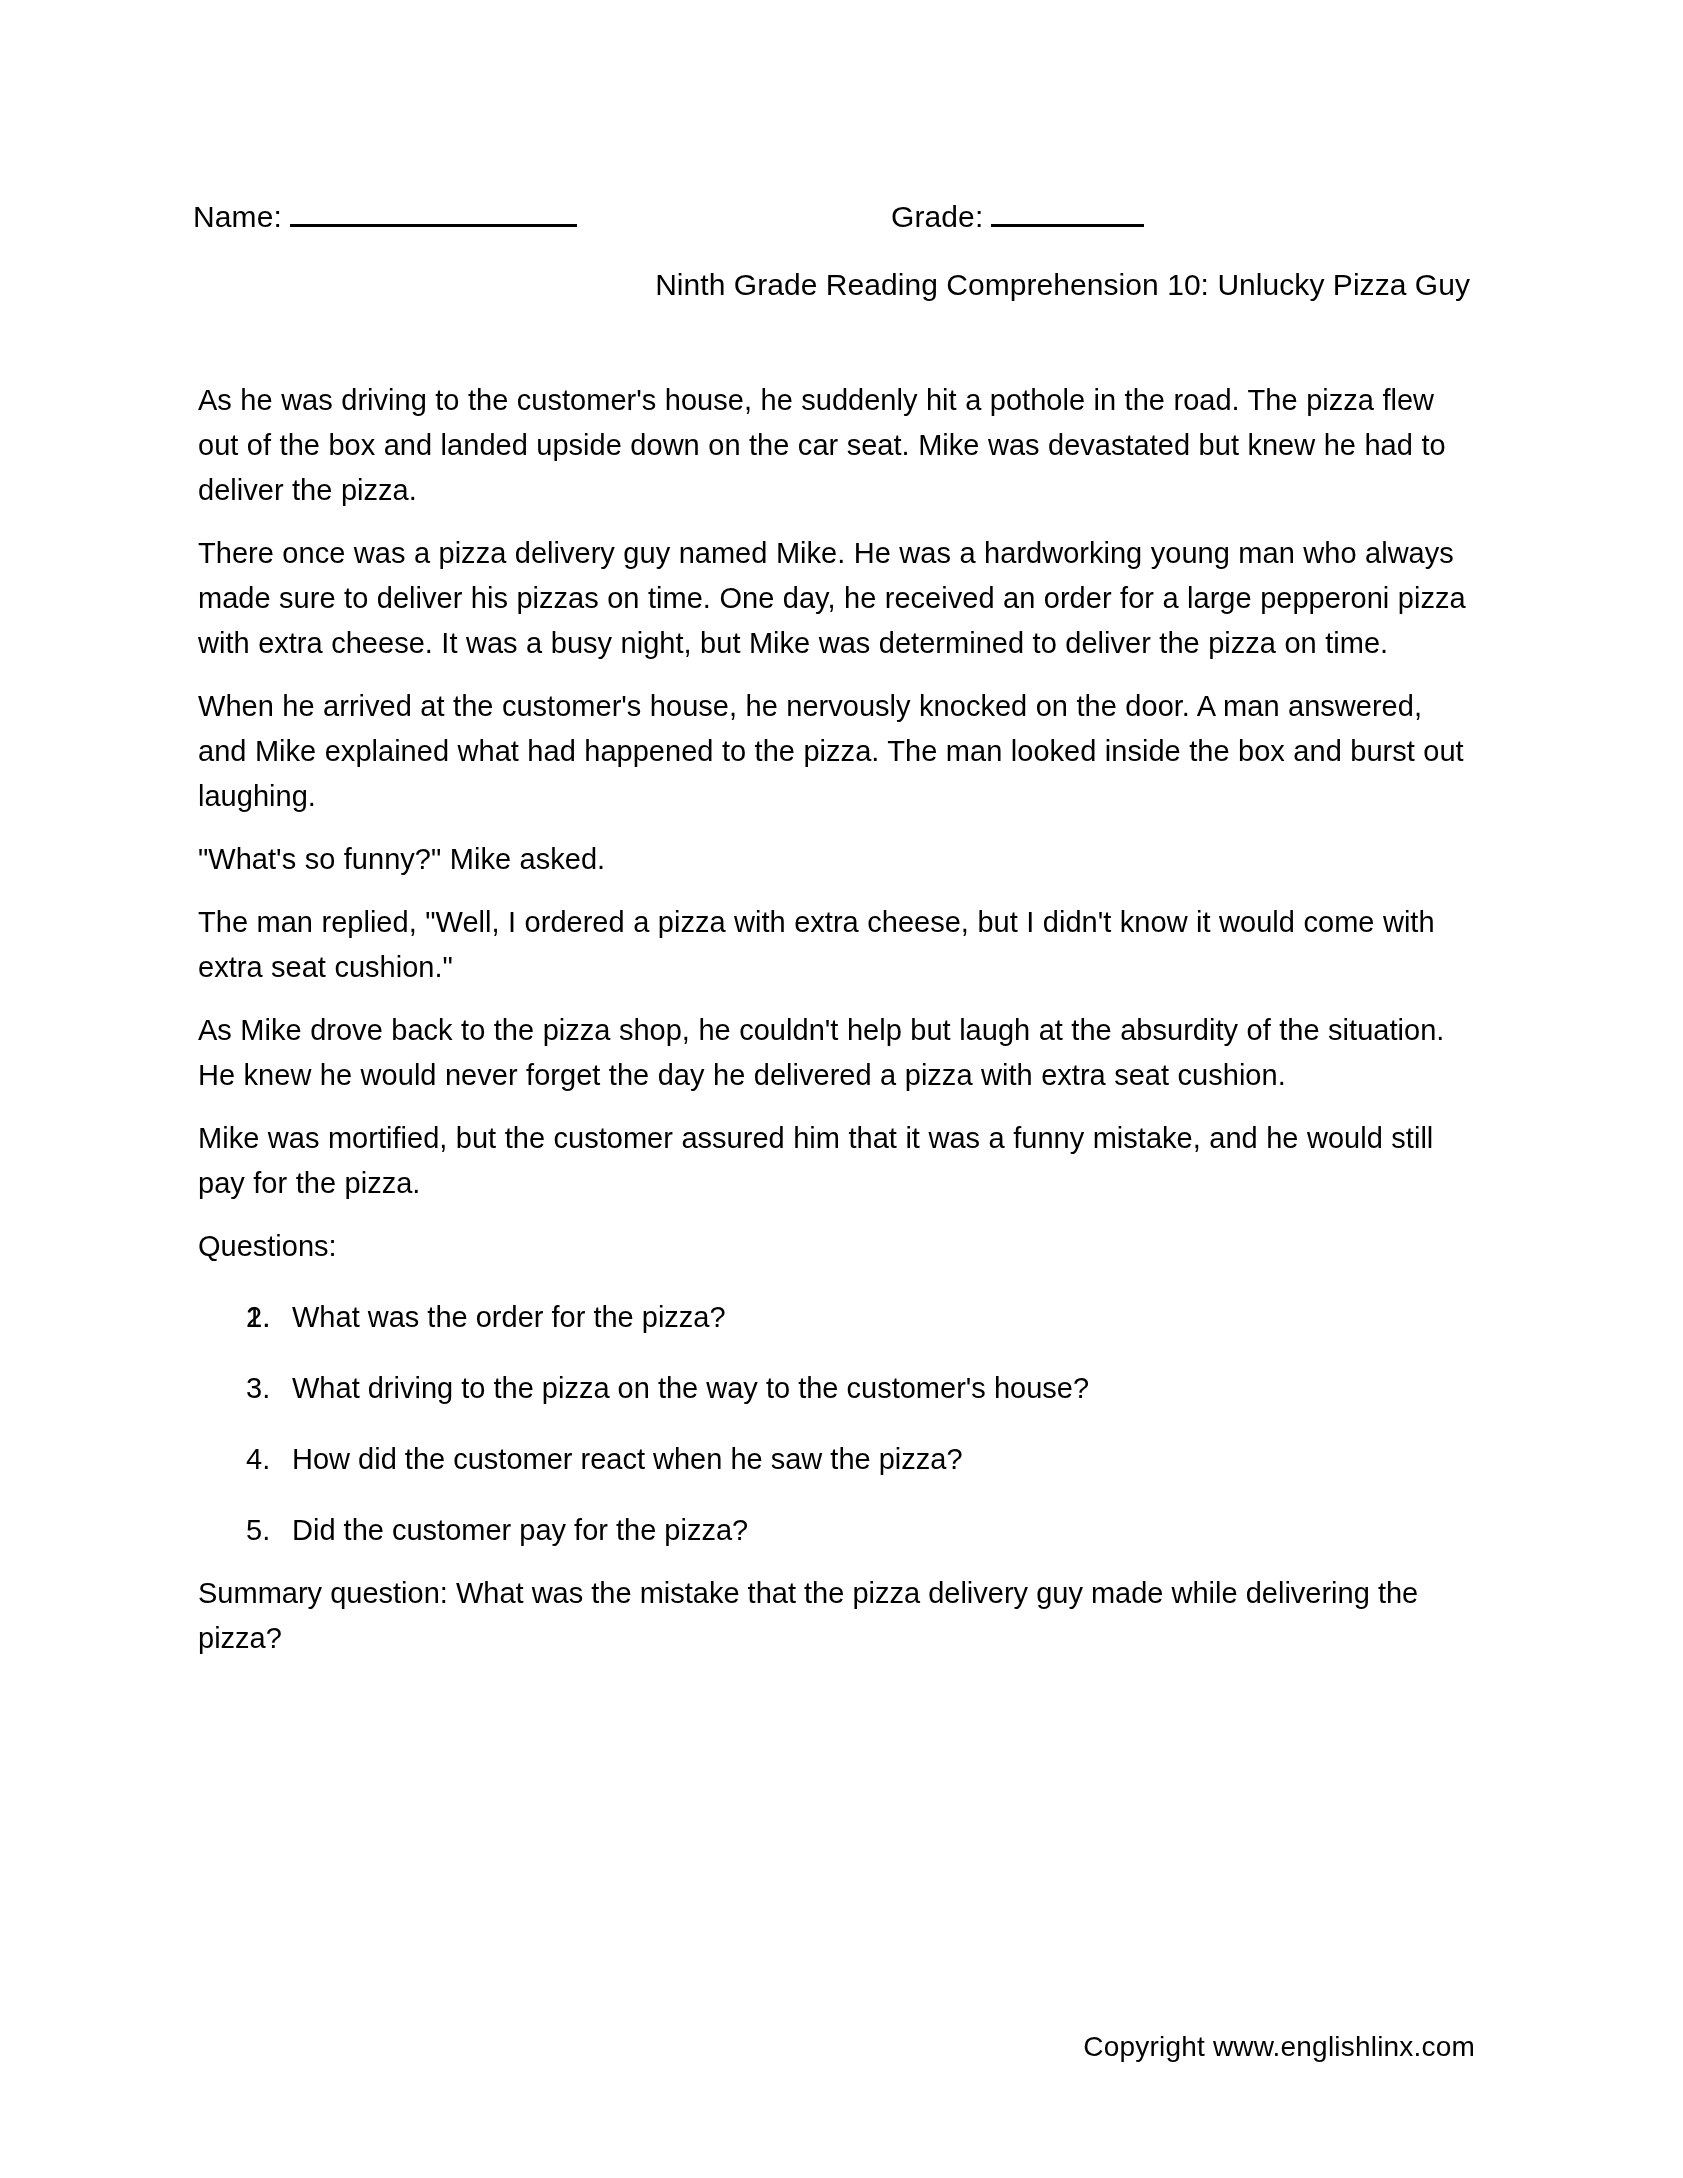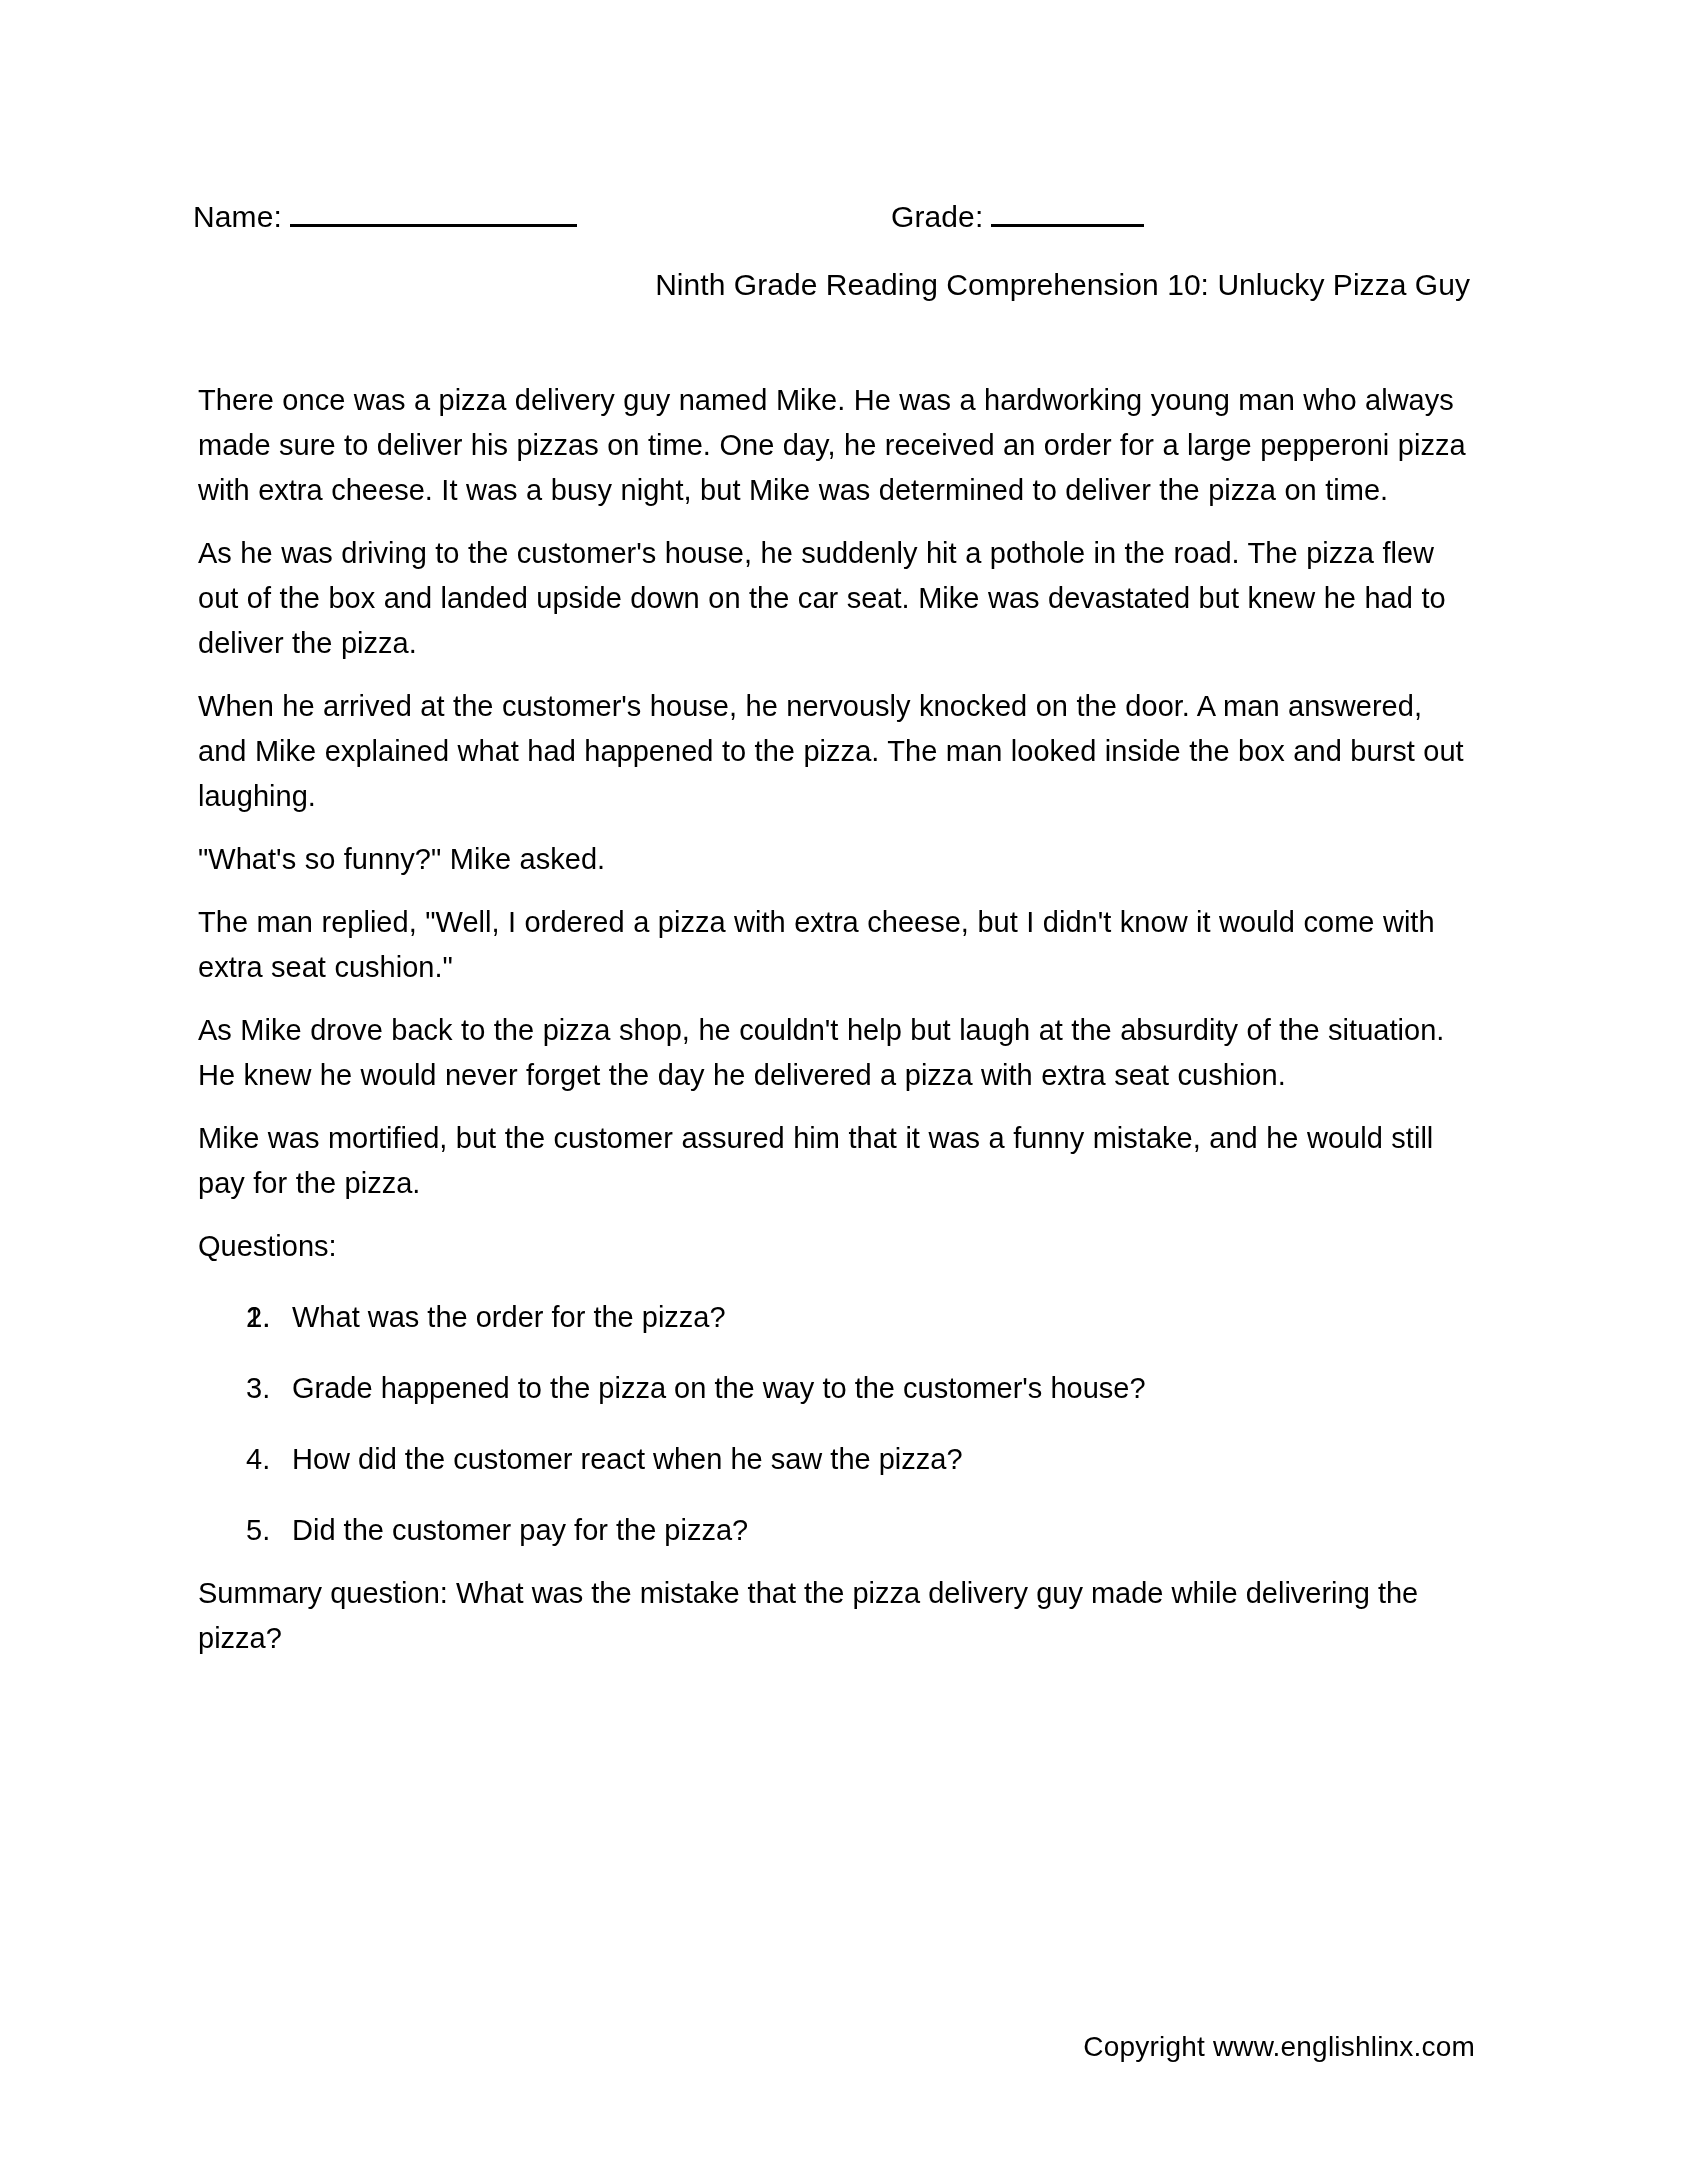--- a/index.html
+++ b/index.html
@@ -151,41 +151,41 @@
       <span class="field-label">Grade:</span>
       <span class="field-rule rule-date"></span>
     </div>
 
   </div>
 
   <div class="doc-title">Ninth Grade Reading Comprehension 10: Unlucky Pizza Guy</div>
 
   <div class="body-block">
 
+    <p class="para">As he was driving to the customer's house, he suddenly hit a pothole in the road. The pizza flew out of the box and landed upside down on the car seat. Mike was devastated but knew he had to deliver the pizza.</p>
     <p class="para">There once was a pizza delivery guy named Mike. He was a hardworking young man who always made sure to deliver his pizzas on time. One day, he received an order for a large pepperoni pizza with extra cheese. It was a busy night, but Mike was determined to deliver the pizza on time.</p>
-    <p class="para">As he was driving to the customer's house, he suddenly hit a pothole in the road. The pizza flew out of the box and landed upside down on the car seat. Mike was devastated but knew he had to deliver the pizza.</p>
     <p class="para">When he arrived at the customer's house, he nervously knocked on the door. A man answered, and Mike explained what had happened to the pizza. The man looked inside the box and burst out laughing.</p>
     <p class="para">"What's so funny?" Mike asked.</p>
     <p class="para">The man replied, "Well, I ordered a pizza with extra cheese, but I didn't know it would come with extra seat cushion."</p>
     <p class="para">As Mike drove back to the pizza shop, he couldn't help but laugh at the absurdity of the situation. He knew he would never forget the day he delivered a pizza with extra seat cushion.</p>
     <p class="para">Mike was mortified, but the customer assured him that it was a funny mistake, and he would still pay for the pizza.</p>
 
     <p class="questions-label">Questions:</p>
 
     <ol class="question-list">
       <li class="question-item">
         <span class="question-num">1.</span>
       </li>
       <li class="question-item">
         <span class="question-num">2.</span>
         <span class="question-text">What was the order for the pizza?</span>
       </li>
       <li class="question-item">
         <span class="question-num">3.</span>
-        <span class="question-text">Grade happened to the pizza on the way to the customer's house?</span>
+        <span class="question-text">What driving to the pizza on the way to the customer's house?</span>
       </li>
       <li class="question-item">
         <span class="question-num">4.</span>
         <span class="question-text">How did the customer react when he saw the pizza?</span>
       </li>
       <li class="question-item">
         <span class="question-num">5.</span>
         <span class="question-text">Did the customer pay for the pizza?</span>
       </li>
     </ol>

